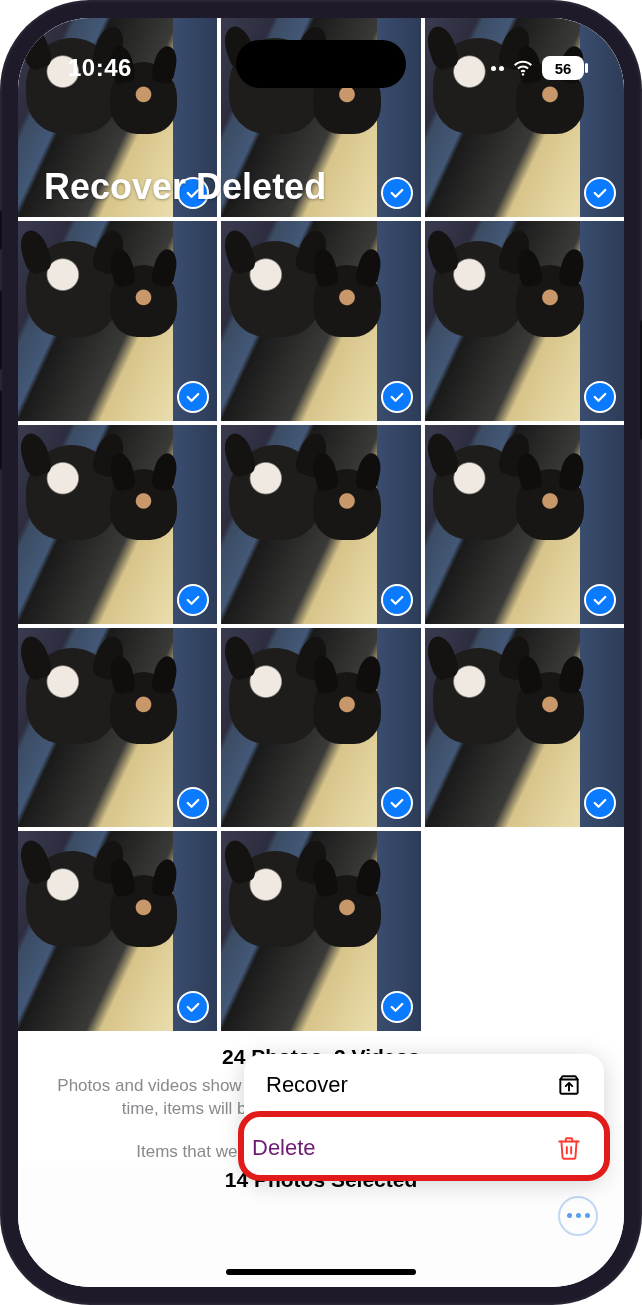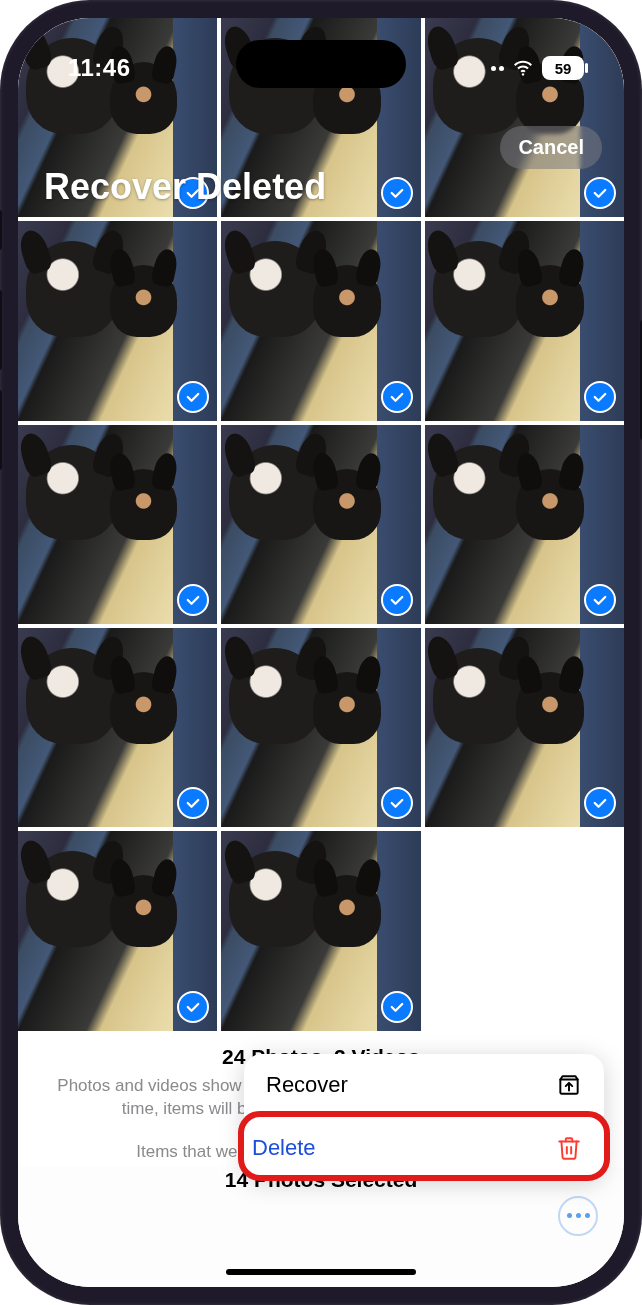--- a/index.html
+++ b/index.html
@@ -195,21 +195,21 @@
     z-index:60;
   }
   .popup-row {
     display:flex; align-items:center; justify-content:space-between;
     padding: 18px 22px;
     font-size:22px;
     gap:36px;
   }
   .popup-row + .popup-row { border-top:1px solid #e6e6e8; }
   .popup-recover { color:#000; }
-  .popup-delete { color:#1d4ed8;padding-left:8px; }
+  .popup-delete { color:#701a75;padding-left:8px; }
   .popup-ic { width:26px; height:26px; }
 
   .highlight-ring {
     position:absolute;
     right: 14px;
     bottom: 106px;
     width: 372px;
     height: 70px;
     border: 6px solid #e11a1a;
     border-radius: 22px;
@@ -223,41 +223,40 @@
 <div class="device">
   <div class="side-btn sb1"></div>
   <div class="side-btn sb2"></div>
   <div class="side-btn sb3"></div>
   <div class="side-btn sb4"></div>
 
   <div class="screen">
     <div class="dynamic-island"></div>
 
     <div class="status-bar">
-      <div class="status-time">11:46</div>
+      <div class="status-time">10:46</div>
       <div class="status-right">
         <div class="signal-dots">
             <span></span>
             <span></span>
           </div>
         <svg class="wifi-ic" viewBox="0 0 24 24" fill="none" stroke="#fff" stroke-width="2.2">
             <path d="M3 9c5-5 13-5 18 0"></path>
             <path d="M6.5 12.5c3-3 8-3 11 0"></path>
             <path d="M10 16c1.2-1.2 2.8-1.2 4 0"></path>
             <circle cx="12" cy="19" r="1.3" fill="#fff" stroke="none"></circle>
           </svg>
         <div class="battery">
-            <span>59</span>
+            <span>56</span>
           </div>
       </div>
     </div>
 
     <div class="header-overlay">
       <div class="title-large">Recover Deleted</div>
-      <div class="cancel-pill">Cancel</div>
     </div>
 
     <div class="grid-area">
 
       <div class="thumb">
           <div class="thumb-inner">
             <div class="couch"></div>
             <div class="dog1"></div>
             <div class="dog2"></div>
           </div>

